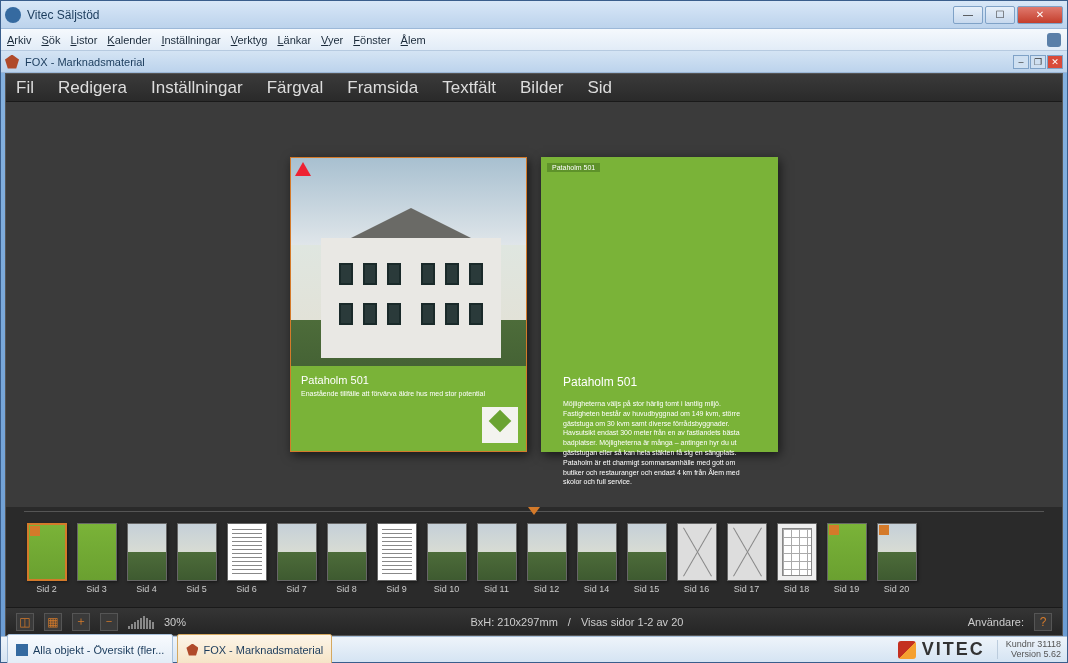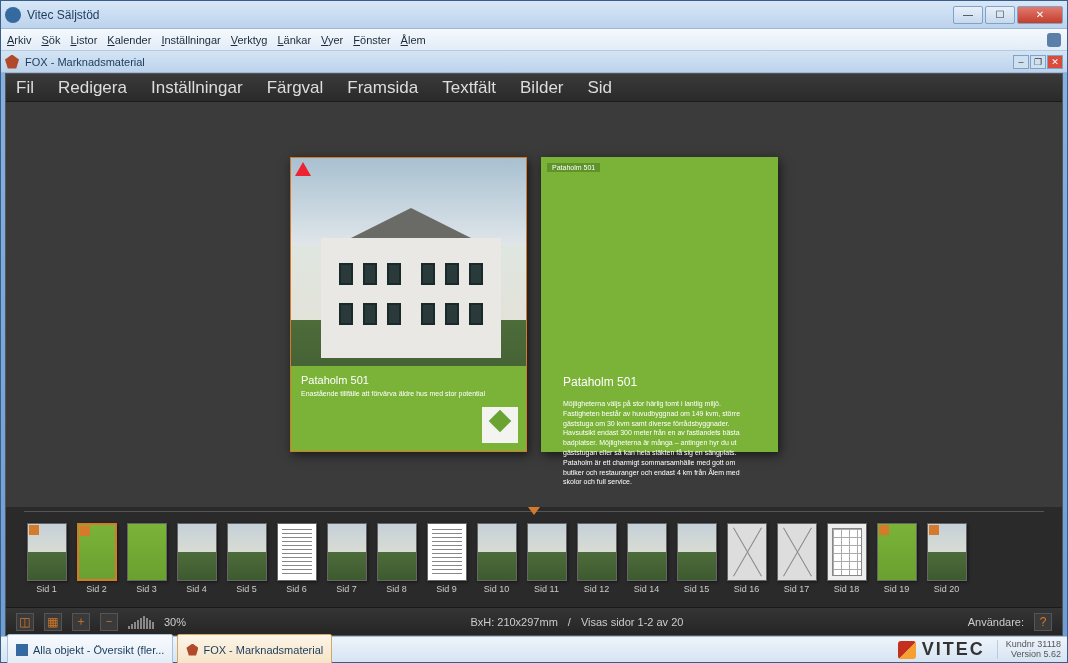--- a/index.html
+++ b/index.html
@@ -182,26 +182,20 @@
         <div class="pd">Möjligheterna väljs på stor härlig tomt i lantlig miljö. Fastigheten består av huvudbyggnad om 149 kvm, större gäststuga om 30 kvm samt diverse förrådsbyggnader. Havsutsikt endast 300 meter från en av fastlandets bästa badplatser. Möjligheterna är många – antingen hyr du ut gäststugan eller så kan hela släkten få sig en sängplats. Pataholm är ett charmigt sommarsamhälle med gott om butiker och restauranger och endast 4 km från Ålem med skolor och full service.</div>
       </div>
     </div>
 
     <div class="divider-row">
       <div class="line"></div>
       <div class="pointer"></div>
     </div>
 
     <div class="thumbs-row" id="thumbs">
-        <div class="thumb-cell">
-          <div class="thumb ph">
-            <div class="badge"></div>
-          </div>
-          <div class="thumb-label">Sid 1</div>
-        </div>
         <div class="thumb-cell">
           <div class="thumb g sel">
             <div class="badge"></div>
           </div>
           <div class="thumb-label">Sid 2</div>
         </div>
         <div class="thumb-cell">
           <div class="thumb g"></div>
           <div class="thumb-label">Sid 3</div>
         </div>

